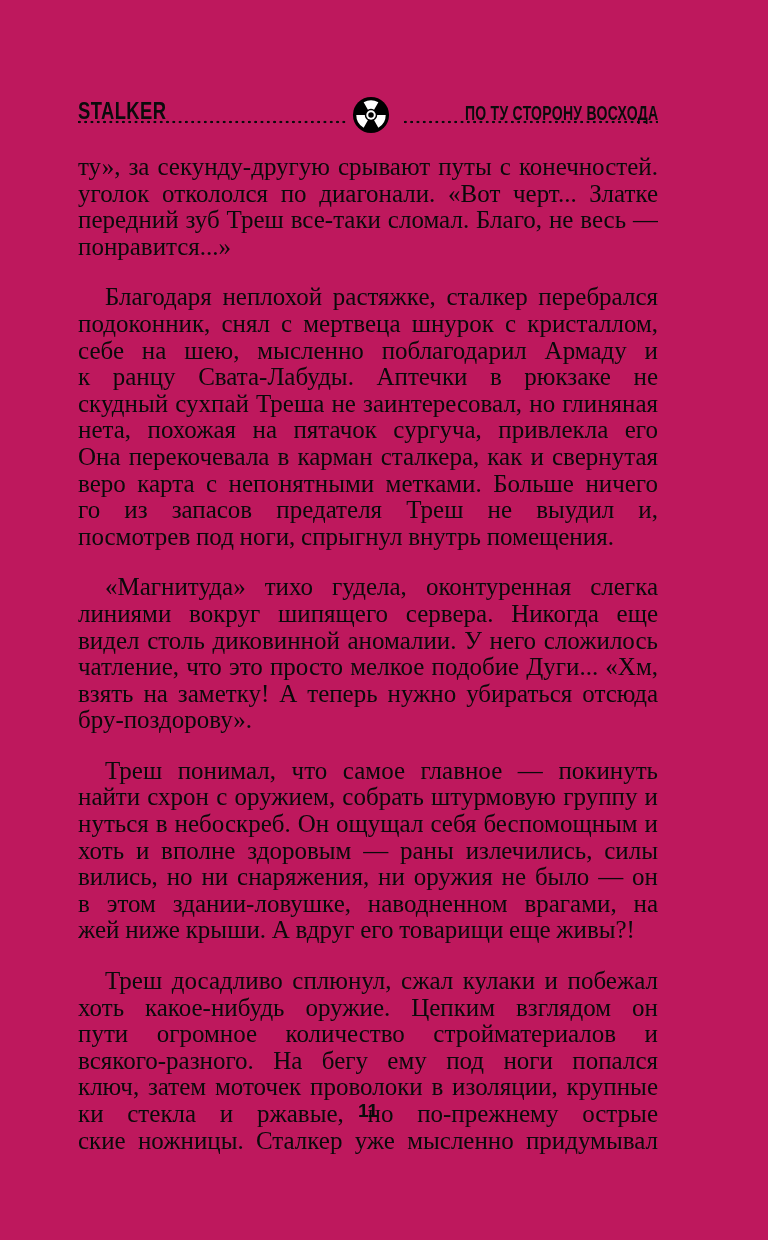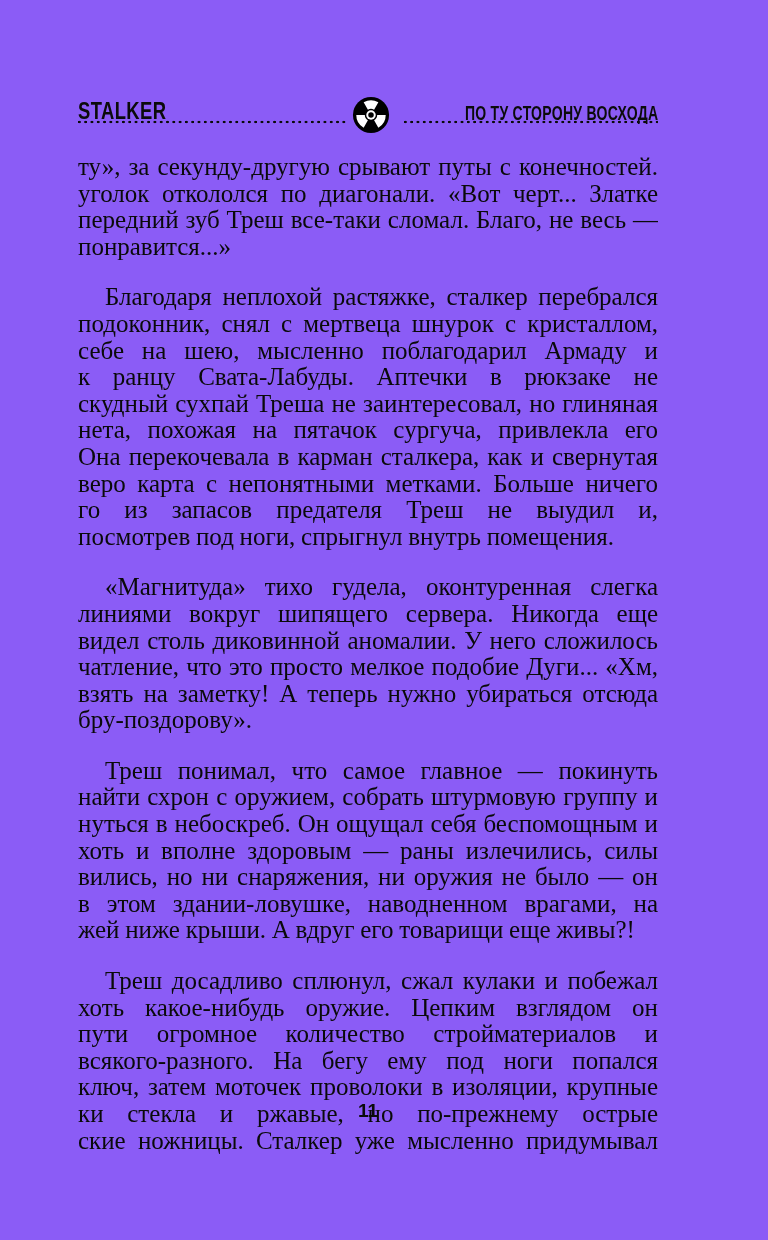--- a/index.html
+++ b/index.html
@@ -1,18 +1,18 @@
 <!DOCTYPE html>
 <html><head>
 <meta charset="utf-8">
 <style>
   html,body { margin:0; padding:0; background:#ffffff; }
   .page {
     position:relative; width:768px; height:1240px;
-    background:#8b5cf6; color:#000;
+    background:#be185d; color:#000;
     font-family:"Liberation Serif", serif;
     overflow:hidden;
   }
   
   .hdr-title {
     position:absolute; white-space:nowrap;
     font-family:"Liberation Sans", sans-serif; font-weight:700; color:#0b0b0b;
   }
   .hdr-left  { left:78px;  top:98px;  font-size:23px; letter-spacing:0.5px; transform:scaleX(0.80); transform-origin:left top; }
   .hdr-right { right:110px; top:102px; font-size:20px; letter-spacing:0.4px; transform:scaleX(0.70); transform-origin:right top; }

